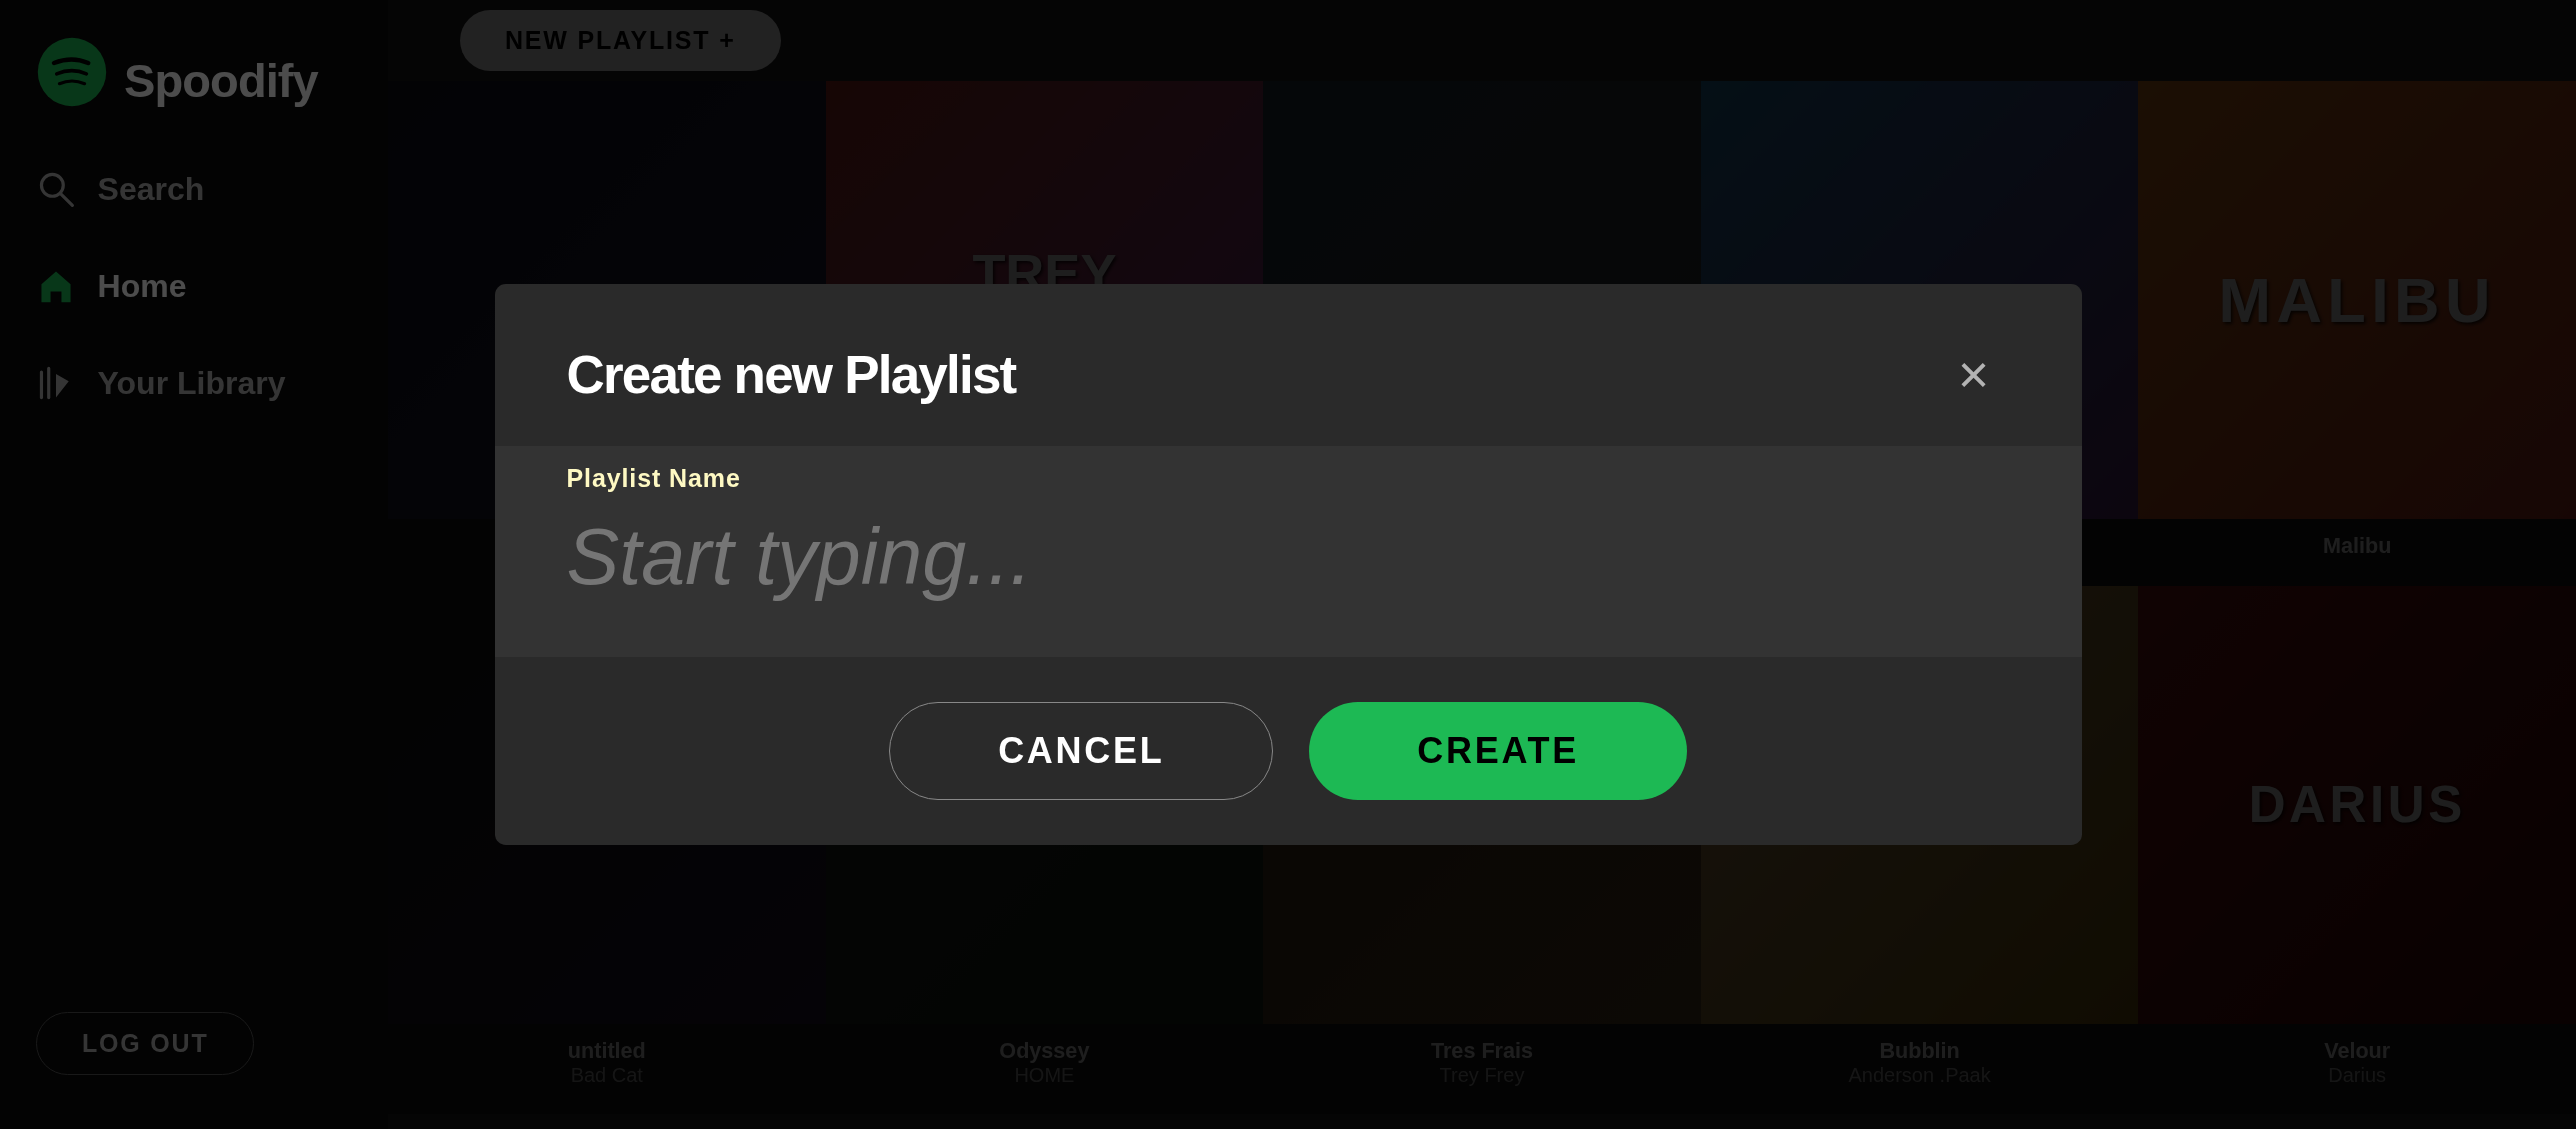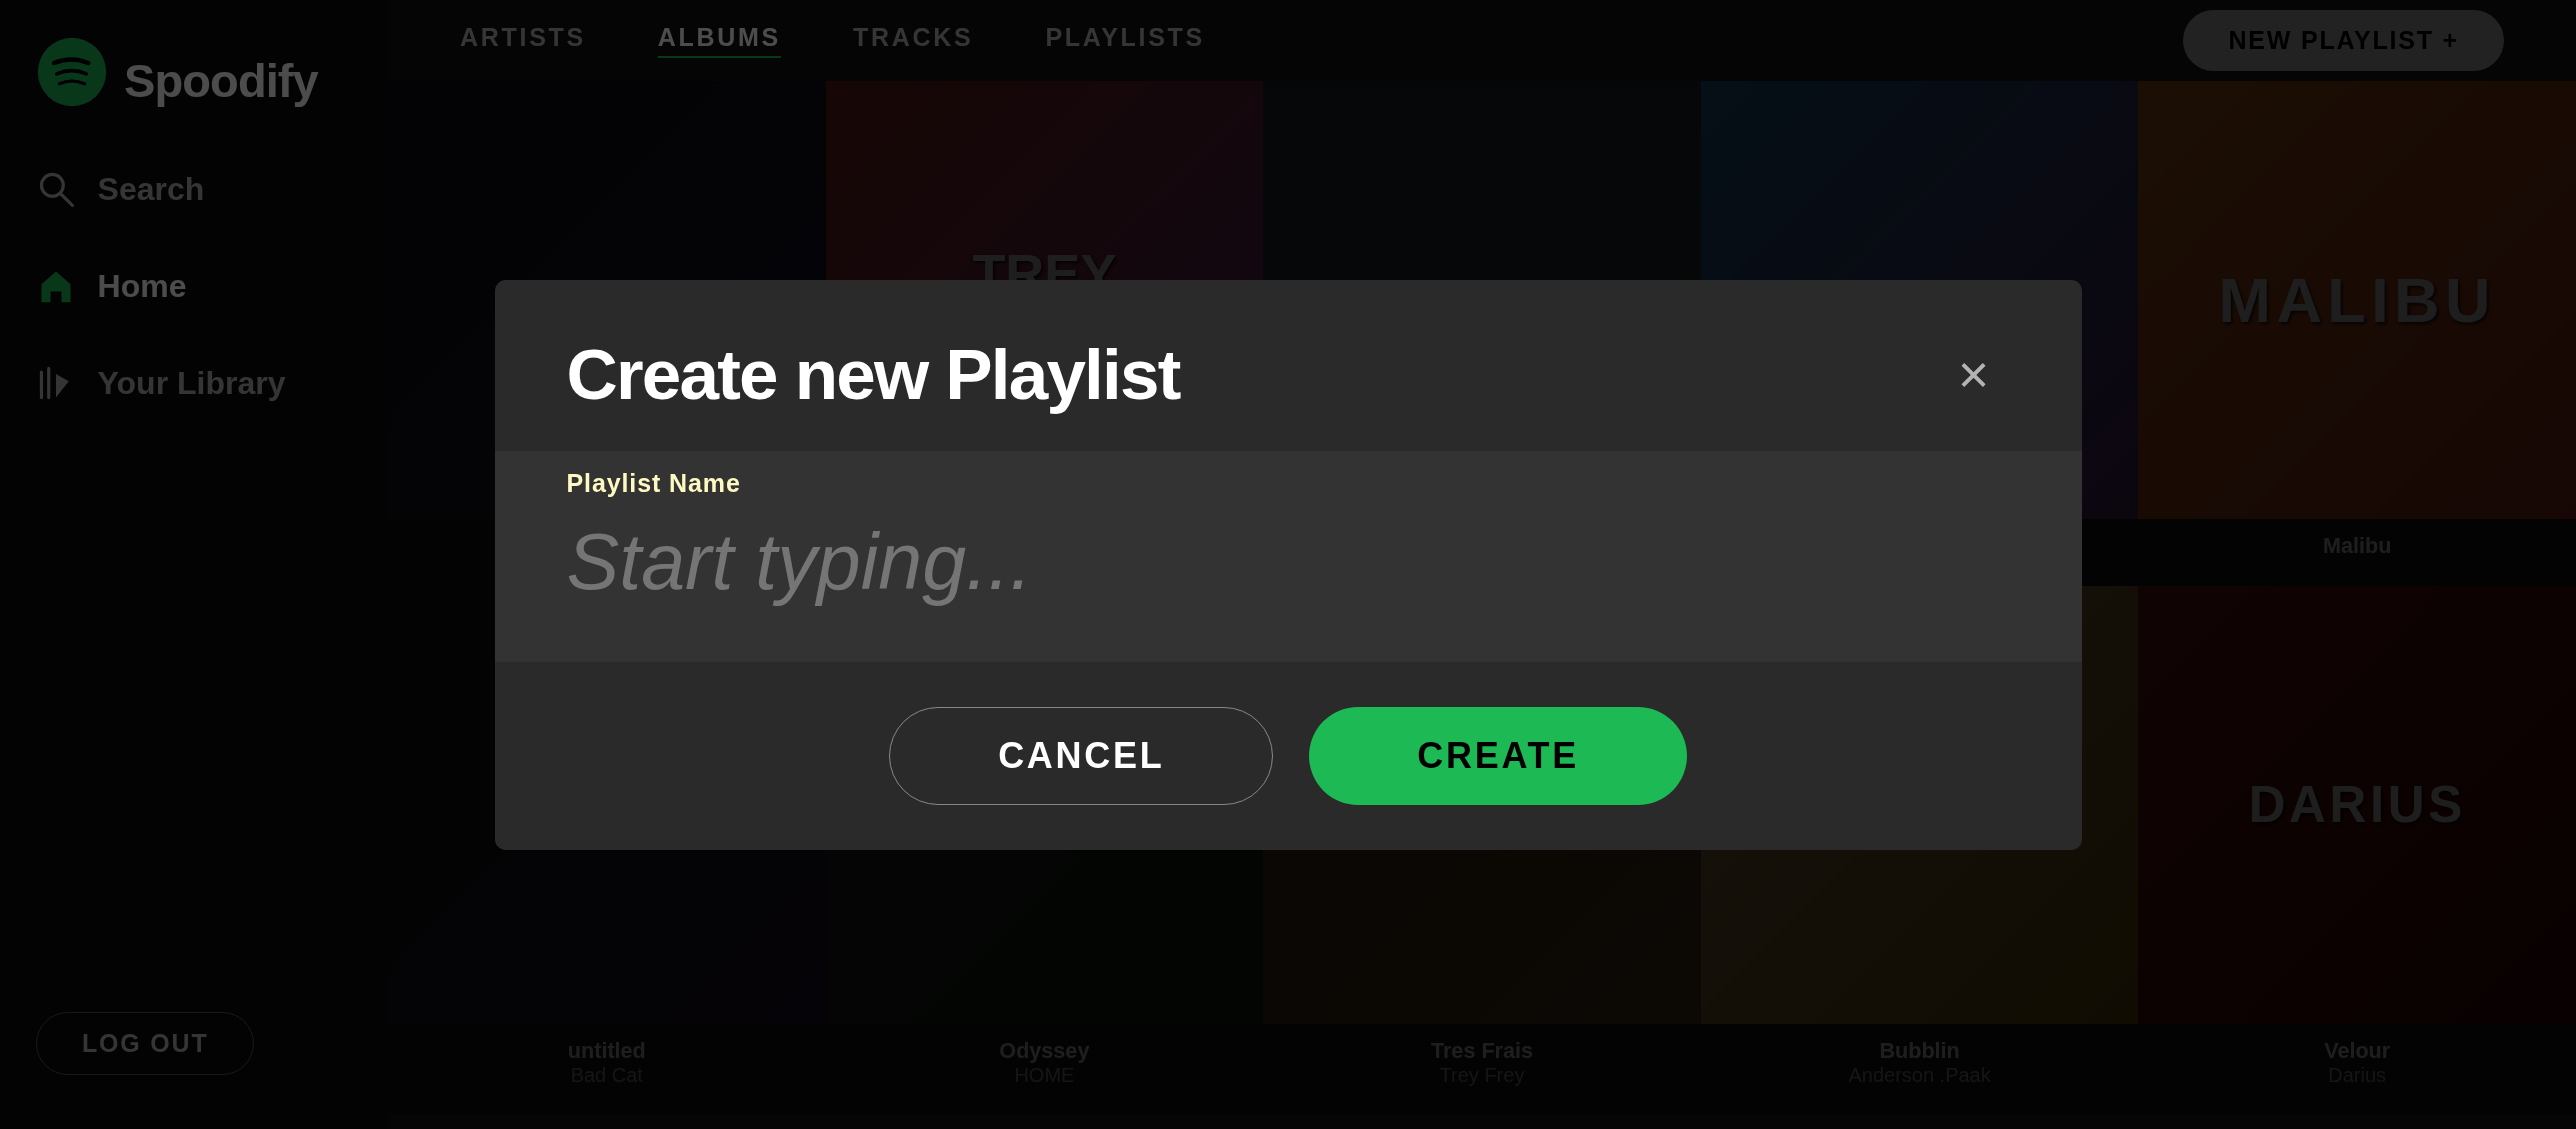--- a/index.html
+++ b/index.html
@@ -208,21 +208,21 @@
 
     .modal-header {
       padding: 54px 72px 36px;
       display: flex;
       align-items: center;
       justify-content: space-between;
     }
 
     .modal-title {
       color: #ffffff;
-      font-size: 71px;
+      font-size: 53px;
       font-weight: 800;
       letter-spacing: -1.8px;
     }
 
     .close-btn {
       width: 72px;
       height: 72px;
       display: flex;
       align-items: center;
       justify-content: center;
@@ -353,26 +353,20 @@
         </svg>
       </div>
       <span>Your Library</span>
     </div>
   </div>
 
   <button class="logout-btn">LOG OUT</button>
 </div>
 
 <div class="top-nav">
-  <div class="top-nav-links">
-    <span class="top-nav-link">ARTISTS</span>
-    <span class="top-nav-link active">ALBUMS</span>
-    <span class="top-nav-link">TRACKS</span>
-    <span class="top-nav-link">PLAYLISTS</span>
-  </div>
   <button class="new-playlist-btn">NEW PLAYLIST +</button>
 </div>
 
 <div class="main-content">
   <div class="album-grid">
 
     <div class="album-card">
       <div class="album-cover bg-op1">
         <div class="album-text-overlay" style="color:#9b8ec4;font-size:32px;letter-spacing:1.8px;">OP-1</div>
       </div>

